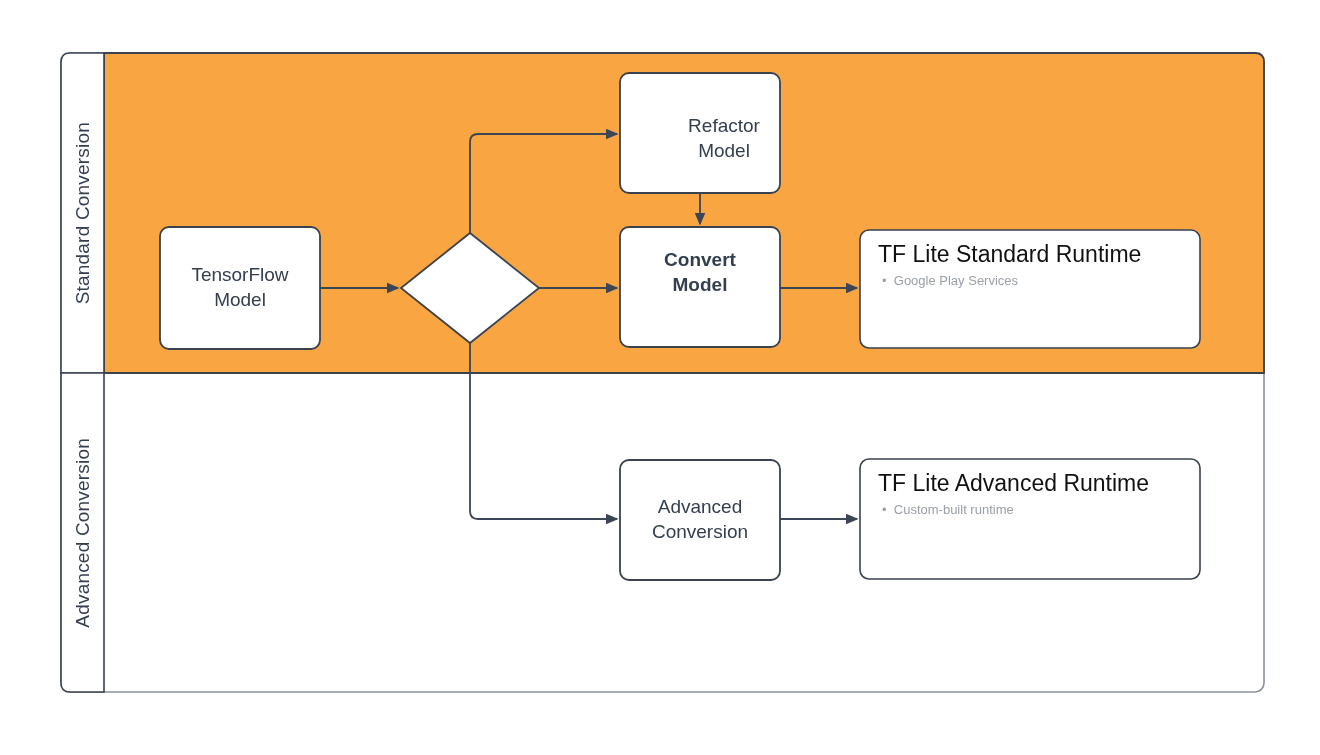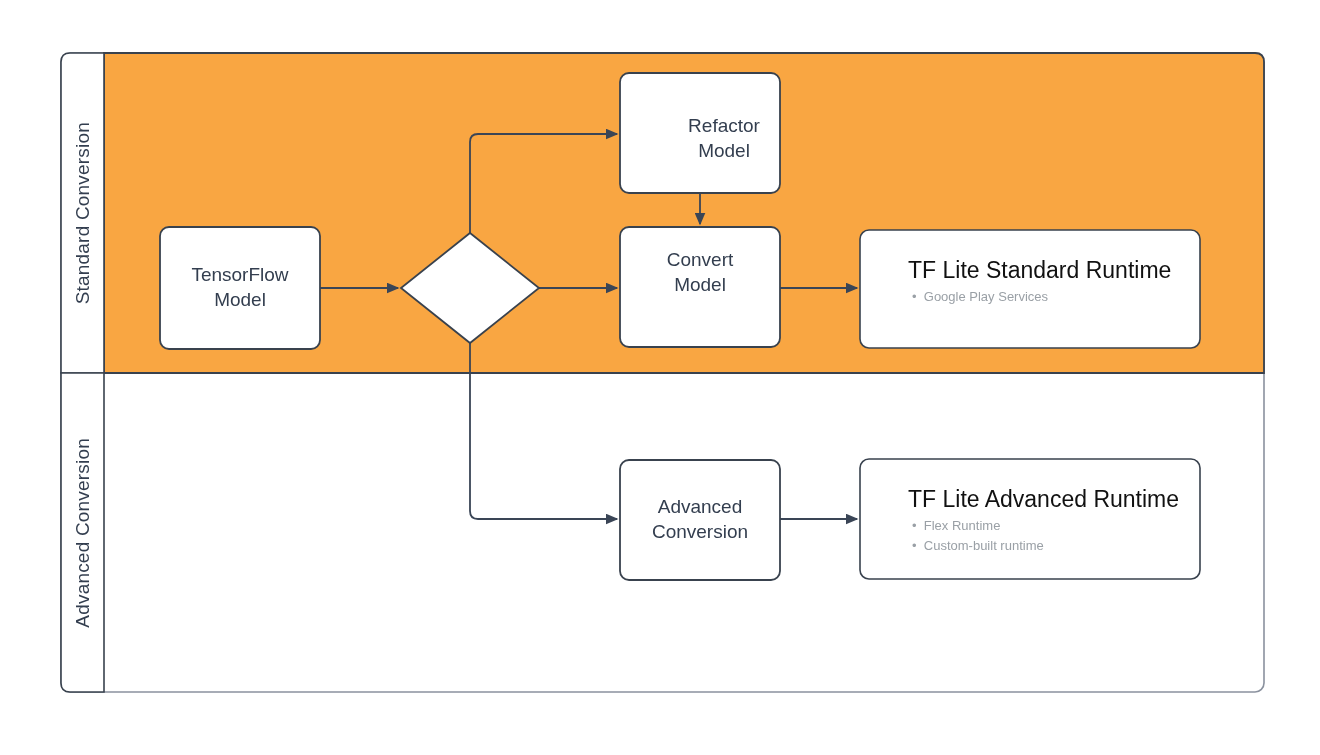--- a/index.html
+++ b/index.html
@@ -40,23 +40,22 @@
     justify-content: center;
     text-align: center;
     font-size: 19px;
     line-height: 1.3;
     color: #333E4F;
   }
   .node-label > span { display: inline-block; max-width: 122px; }
 
   
   .runtime-content {
-    padding: 27px 10px 0 18px;
+    padding: 11px 10px 0 18px;
     color: #111111;
-    margin-left: 30px;
   }
   .runtime-title {
     font-size: 23px;
     font-weight: 400;
     color: #111111;
     margin: 0 0 3px 0;
     white-space: nowrap;
   }
   .runtime-list {
     list-style: none;
@@ -111,34 +110,33 @@
   <div class="abs lane-label-cell" style="left:61px; top:373px; width:43px; height:319px;">
     <span class="lane-label">Advanced Conversion</span>
   </div>
 
   <div class="abs node-label" style="left:160px; top:227px; width:160px; height:122px;">
     <span>TensorFlow Model</span>
   </div>
   <div class="abs node-label" style="left:644px; top:73px; width:160px; height:120px;margin-top:6px;">
     <span>Refactor Model</span>
   </div>
-  <div class="abs node-label" style="left:620px; top:227px; width:160px; height:92px;">
+  <div class="abs node-label" style="left:620px; top:227px; width:160px; height:92px;font-weight:bold;">
     <span>Convert Model</span>
   </div>
   <div class="abs node-label" style="left:620px; top:460px; width:160px; height:120px;">
     <span>Advanced Conversion</span>
   </div>
 
   <div class="abs runtime-content" style="left:860px; top:230px; width:340px; height:118px;">
     <div class="runtime-title">TF Lite Standard Runtime</div>
     <ul class="runtime-list">
       <li>Google Play Services</li>
     </ul>
   </div>
   <div class="abs runtime-content" style="left:860px; top:459px; width:340px; height:120px;border-radius:24px;">
     <div class="runtime-title">TF Lite Advanced Runtime</div>
     <ul class="runtime-list">
-      <li>Flex Runtime</li>
       <li>Custom-built runtime</li>
     </ul>
   </div>
 
 </div>
 
 </body></html>

